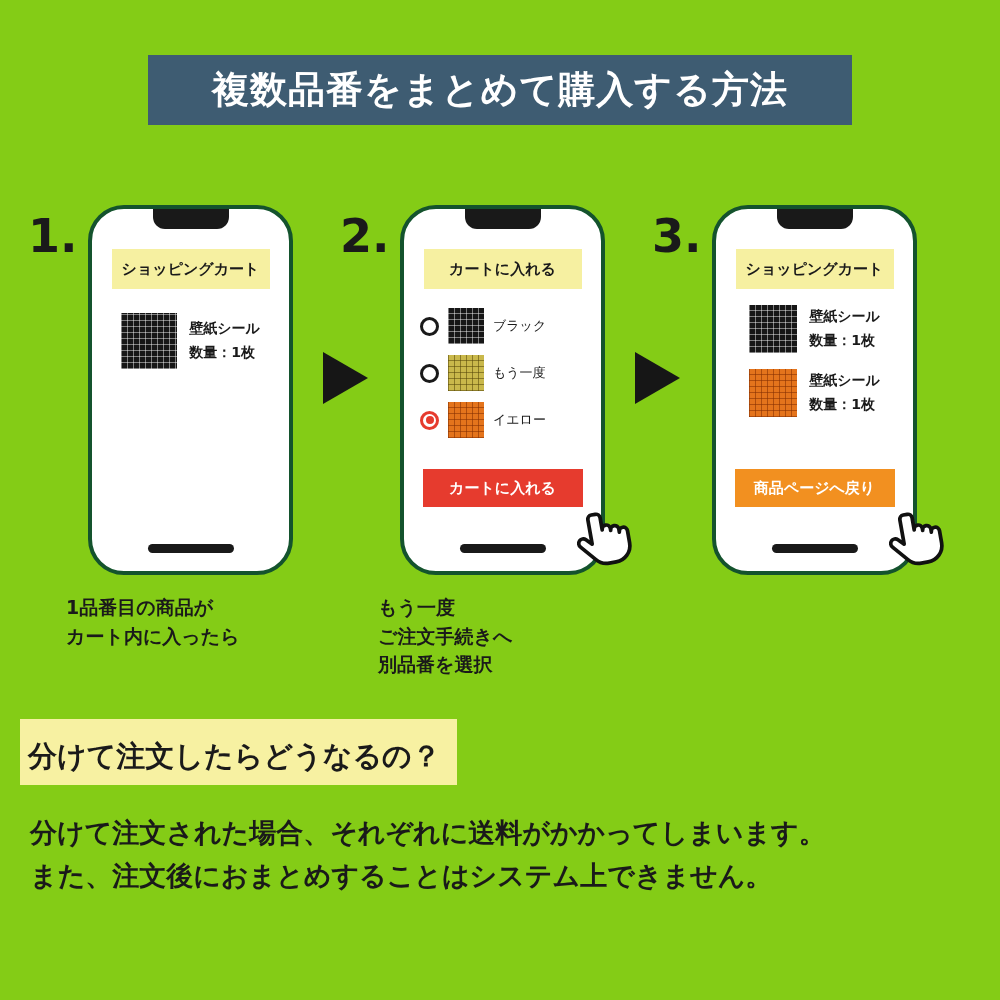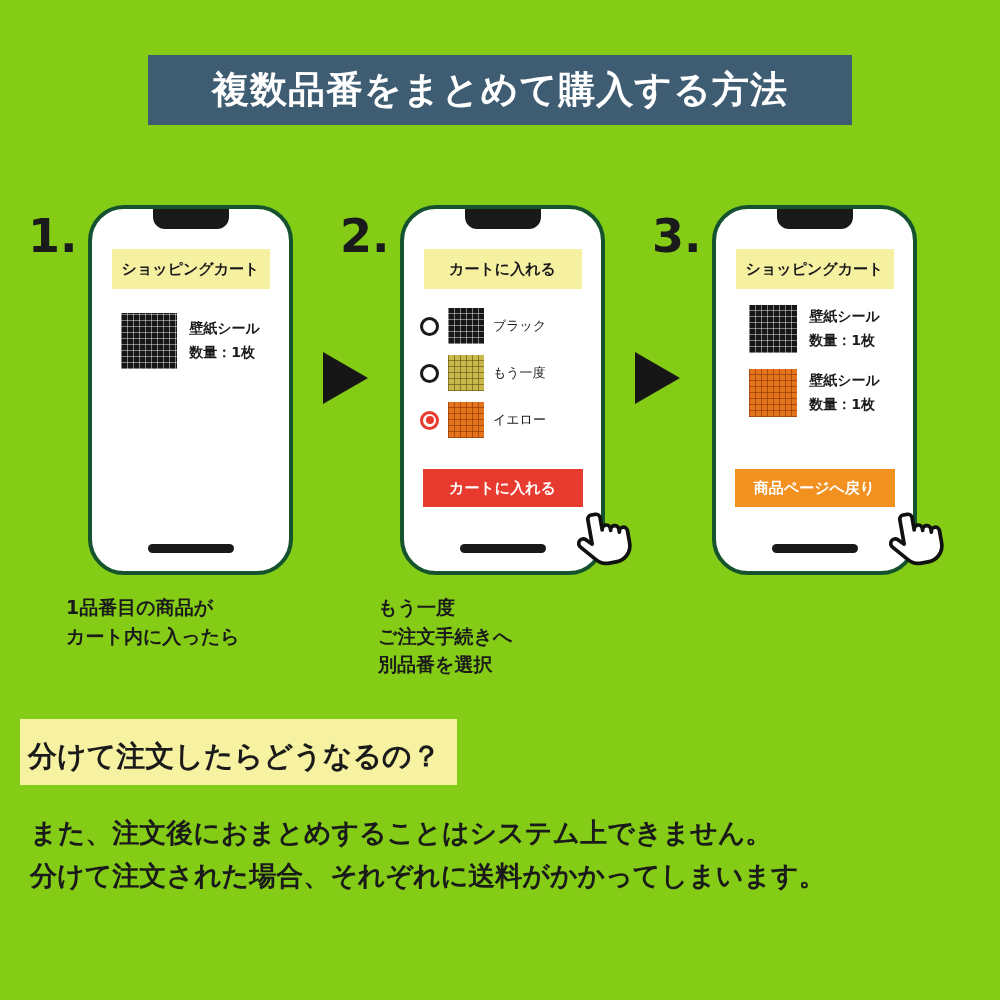--- a/index.html
+++ b/index.html
@@ -202,17 +202,17 @@
         <div class="home-bar"></div>
       </div>
     </div>
 
   </div>
 
   <div class="question-wrap">
     <span class="question-highlight">分けて注文したらどうなるの？</span>
   </div>
   <div class="body-text">
+    <div>分けて注文された場合、それぞれに送料がかかってしまいます。</div>
     <div>また、注文後におまとめすることはシステム上できません。</div>
-    <div>分けて注文された場合、それぞれに送料がかかってしまいます。</div>
   </div>
 
 </div>
 
 </body></html>

